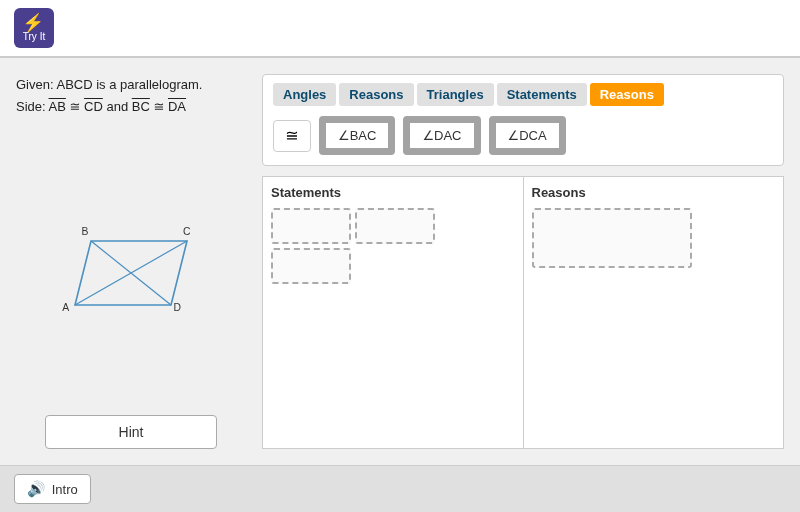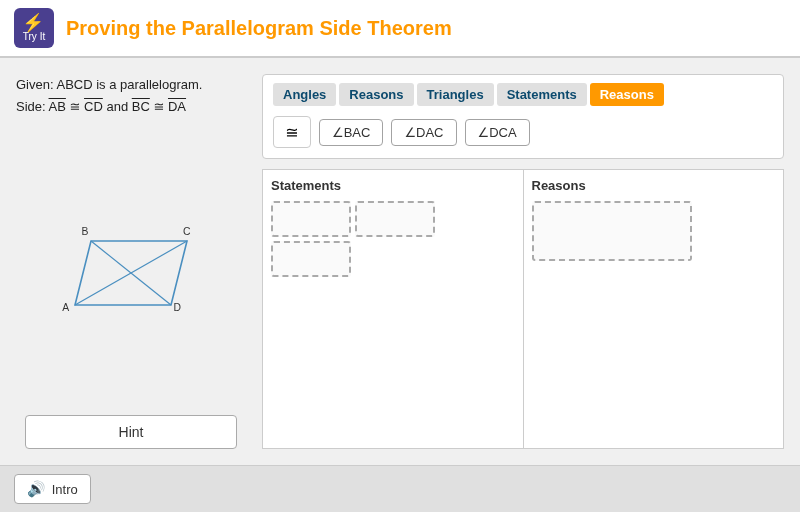--- a/index.html
+++ b/index.html
@@ -82,21 +82,21 @@
     }
     .hint-btn {
       margin-top: auto;
       padding: 8px 16px;
       background: #fff;
       border: 1px solid #aaa;
       border-radius: 4px;
       font-size: 14px;
       color: #333;
       cursor: pointer;
-      width: 212px;
+      width: 172px;
       text-align: center;
     }
 
     
     .right-panel {
       flex: 1;
       display: flex;
       flex-direction: column;
       gap: 10px;
     }
@@ -142,21 +142,21 @@
       border-radius: 4px;
       display: flex;
       align-items: center;
       justify-content: center;
       font-size: 16px;
       cursor: pointer;
     }
     .angle-btn {
       padding: 5px 12px;
       background: #fff;
-      border: 1px solid #a3a3a3;
+      border: 7px solid #a3a3a3;
       border-radius: 4px;
       font-size: 13px;
       cursor: pointer;
       color: #333;
     }
 
     
     .proof-section {
       display: flex;
       flex: 1;
@@ -232,21 +232,20 @@
     }
   </style>
 </head>
 <body>
 
 <div class="header">
   <div class="try-it-icon">
     <span class="lightning">⚡</span>
     <span class="label">Try It</span>
   </div>
-  <h1 class="header-title">Proving the Parallelogram Side Theorem</h1>
 </div>
 
 <div class="main">
 
   <div class="left-panel">
     <div class="given-text">
       <div>Given: ABCD is a parallelogram.</div>
       <div>
         <span>Side: </span><span class="overline">AB</span>
         <span>≅</span>

